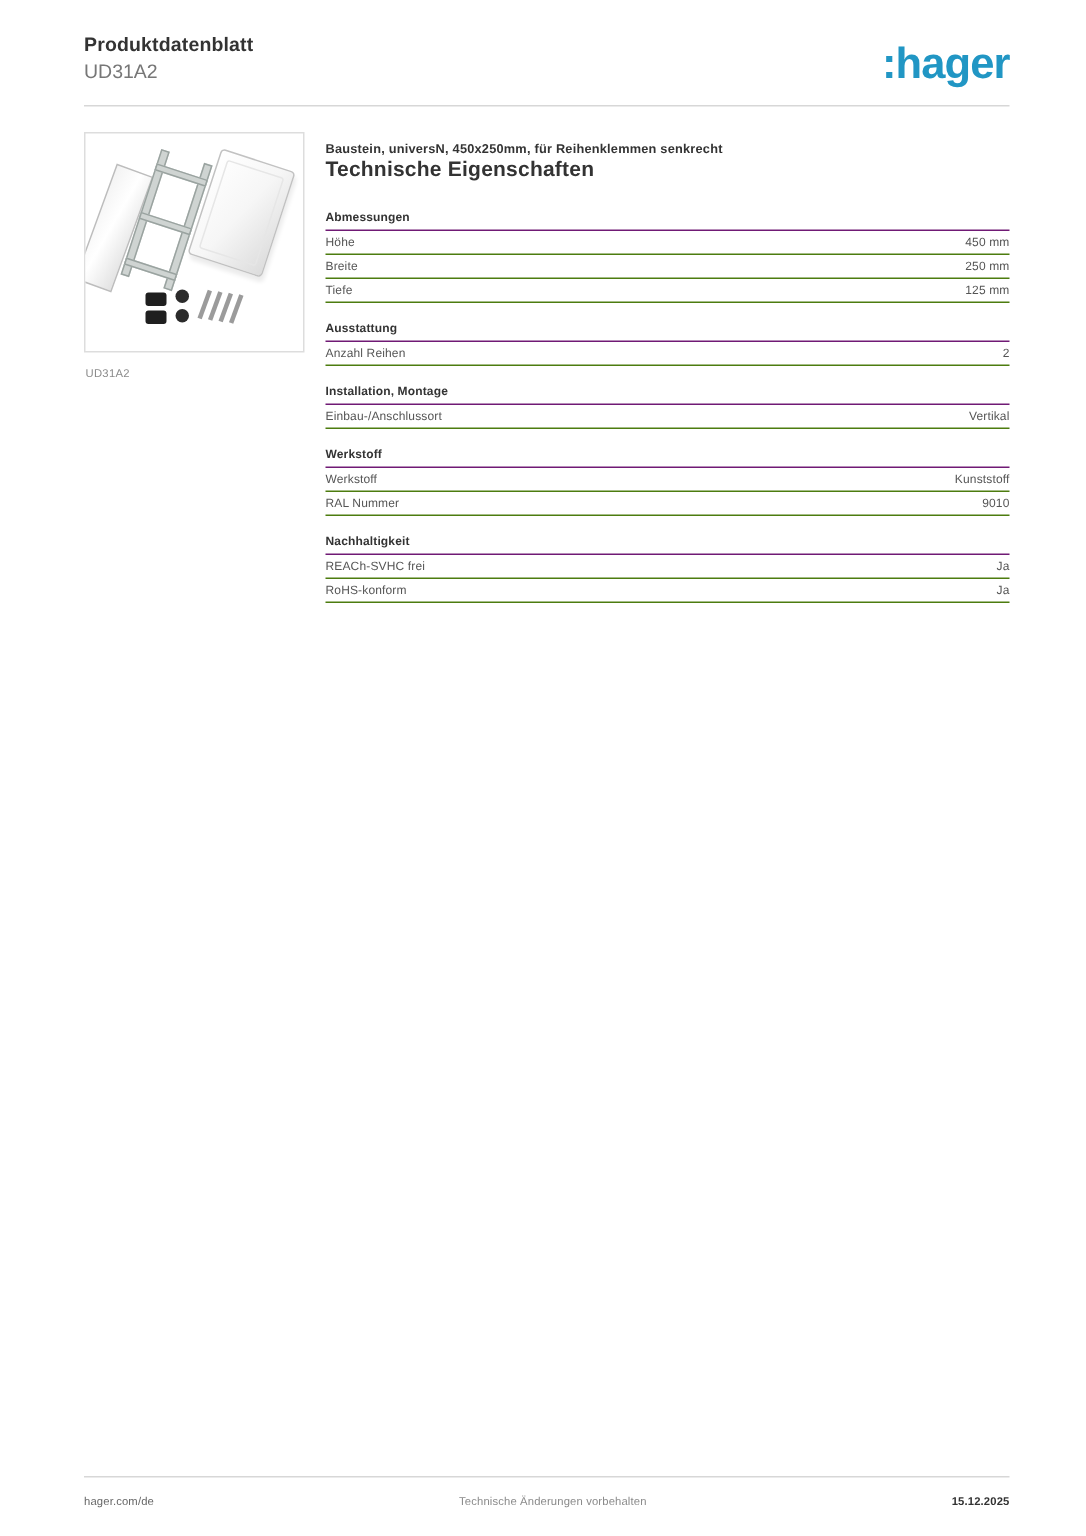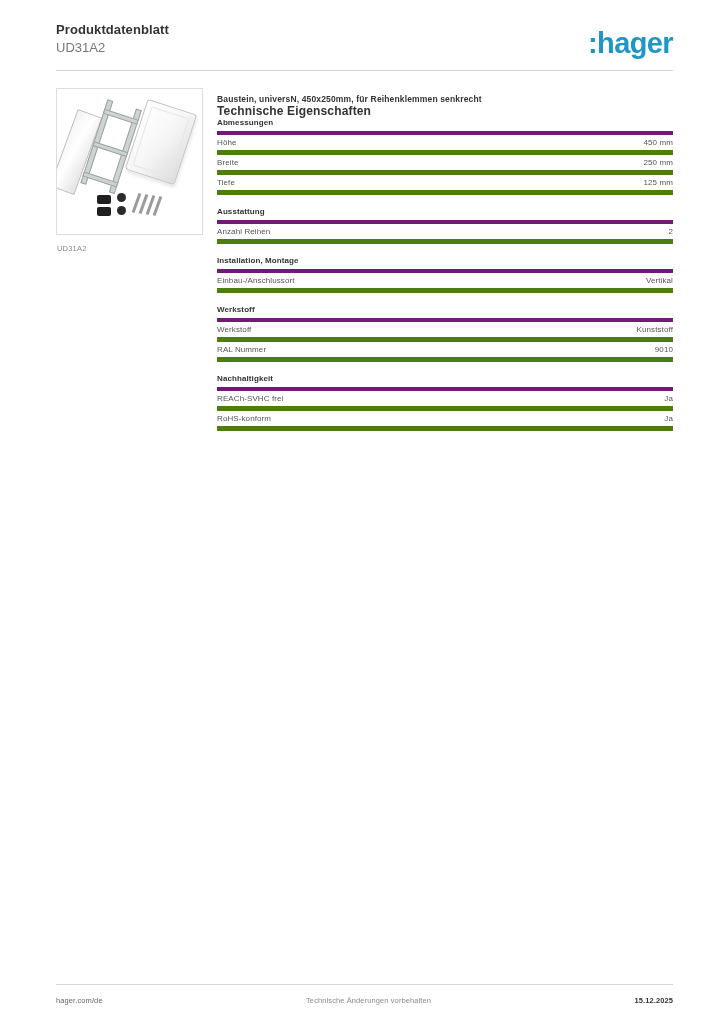--- a/index.html
+++ b/index.html
@@ -171,44 +171,45 @@
     top: 94px;
     width: 456px;
   }
   .prod-desc {
     font-size: 8.5px;
     font-weight: bold;
     color: #333333;
     letter-spacing: 0.15px;
   }
   .section-title {
-    font-size: 12px;
+    font-size: 14px;
     font-weight: bold;
     color: #333333;
     letter-spacing: 0.15px;
+    margin-bottom: 20px;
   }
   .group {
     margin-bottom: 12px;
   }
   .group-title {
     font-size: 8px;
     font-weight: bold;
     color: #333333;
     padding-bottom: 4px;
-    border-bottom: 4px solid #701a75;
+    border-bottom: 1px solid #701a75;
     letter-spacing: 0.1px;
   }
   .row {
     display: flex;
     justify-content: space-between;
     align-items: baseline;
     font-size: 8px;
     color: #555555;
     padding: 3px 0 3px 0;
-    border-bottom: 5px solid #4d7c0f;
+    border-bottom: 1px solid #4d7c0f;
     letter-spacing: 0.1px;
   }
   .row .lbl { color: #555555; }
   .row .val { color: #555555; text-align: right; }
 
   
   .footer-rule {
     position: absolute;
     left: 56px;
     top: 984px;

